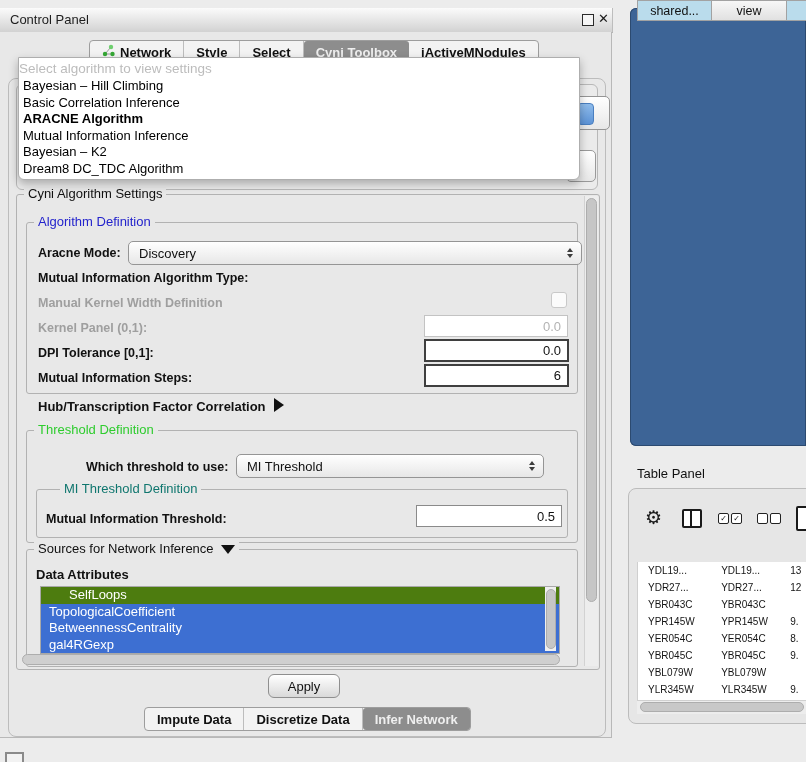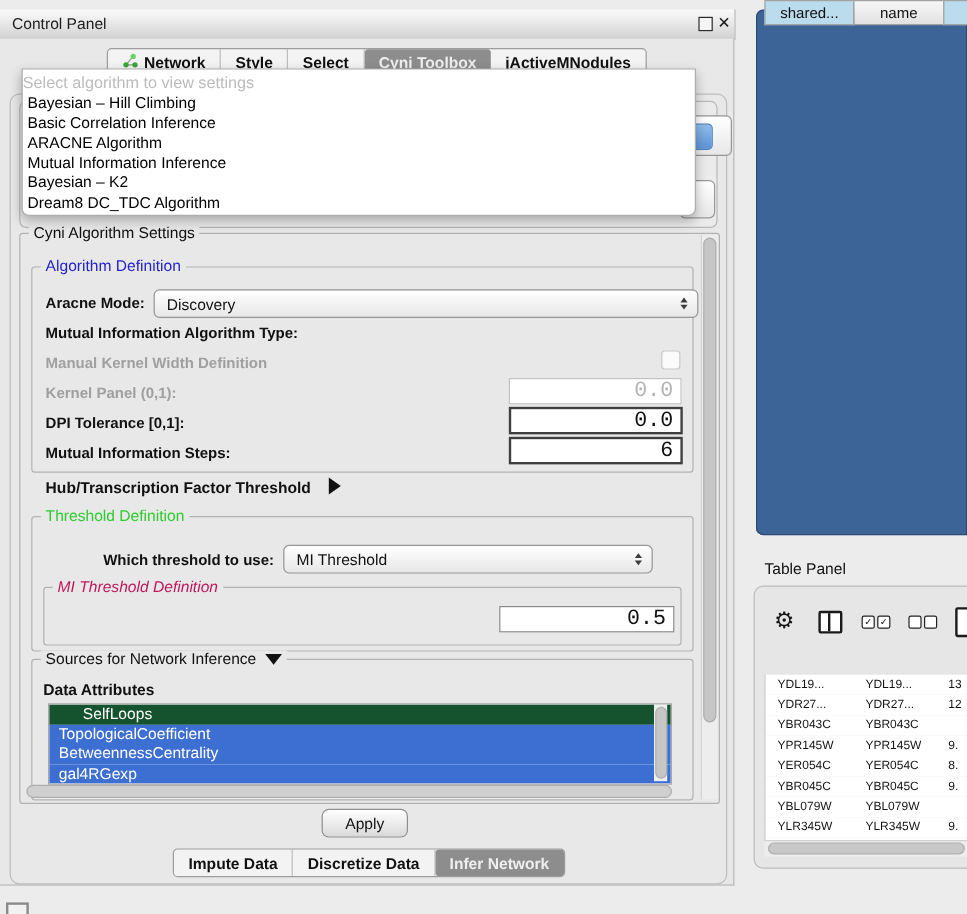--- a/index.html
+++ b/index.html
@@ -23,32 +23,32 @@
   .gtitle{position:absolute;background:#e8e8e8;padding:0 4px;font-size:13px;
     white-space:nowrap;line-height:14px;}
   .lbl{position:absolute;font-size:12.5px;font-weight:bold;color:#111;white-space:nowrap;}
   .lbl.dis{color:#9f9f9f;}
   .combo{position:absolute;background:linear-gradient(#ffffff,#e7e7e7);
     border:1px solid #959595;border-radius:5px;display:flex;align-items:center;
     justify-content:space-between;font-size:13px;color:#111;padding:0 4px 0 10px;}
   .stepper{display:flex;flex-direction:column;align-items:center;gap:2px;width:14px;}
   .tri-up{width:0;height:0;border-left:3.5px solid transparent;border-right:3.5px solid transparent;border-bottom:4.5px solid #3c3c3c;}
   .tri-dn{width:0;height:0;border-left:3.5px solid transparent;border-right:3.5px solid transparent;border-top:4.5px solid #3c3c3c;}
-  .field{position:absolute;background:#fff;font-size:18px;color:#111;
-    display:flex;align-items:center;justify-content:flex-end;padding:0 6px;font-family:Liberation Mono, monospace;}
+  .field{position:absolute;background:#fff;font-size:13px;color:#111;
+    display:flex;align-items:center;justify-content:flex-end;padding:0 6px;}
   .field.strong{border:2px solid #3f3f3f;}
   .field.norm{border:1px solid #8a8a8a;}
   .field.dis{border:1px solid #c3c3c3;color:#b3b3b3;}
   .vthumb,.hthumb{position:absolute;background:#c6c6c6;border:1px solid #adadad;border-radius:6px;}
   #dropdown{left:18px;top:57px;width:560px;height:121px;background:#fff;
     border:1px solid #aeaeae;border-radius:0 0 6px 6px;
     box-shadow:0 4px 10px rgba(0,0,0,.28);z-index:30;}
   #dd-placeholder{color:#bcbcbc;font-size:13.5px;padding-top:3px;height:17px;}
   .dd-item{font-size:13px;color:#000;padding-left:4px;height:16.5px;line-height:16.5px;white-space:nowrap;}
-  .dd-item.sel{font-weight:normal;}
+  .dd-item.sel{font-weight:bold;}
   .listitem{height:16.5px;line-height:16.5px;font-size:13px;padding-left:8px;
     color:#fff;background:#3d6fd2;white-space:nowrap;}
   .btn{position:absolute;background:linear-gradient(#ffffff,#d9d9d9);
     border:1px solid #8f8f8f;border-radius:6px;font-size:13px;color:#111;
     display:flex;align-items:center;justify-content:center;}
   
   #net-frame{left:630px;top:8px;width:176px;height:438px;background:#3d6496;
     border-radius:6px 0 0 6px;box-shadow:inset 0 0 0 1px #2c4a70;}
   
   #tp-title{left:637px;top:466px;font-size:13px;color:#111;}
@@ -143,47 +143,48 @@
 
   <div class="lbl dis" style="left:38px;top:321px;">Kernel Panel (0,1):</div>
   <div class="field dis" style="left:424px;top:315px;width:130px;height:20px;">0.0</div>
 
   <div class="lbl" style="left:38px;top:346px;">DPI Tolerance [0,1]:</div>
   <div class="field strong" style="left:424px;top:339px;width:129px;height:19px;">0.0</div>
 
   <div class="lbl" style="left:38px;top:371px;">Mutual Information Steps:</div>
   <div class="field strong" style="left:424px;top:364px;width:129px;height:19px;">6</div>
 
-  <div class="lbl" style="left:38px;top:399px;font-size:13px;">Hub/Transcription Factor Threshold</div>
+  <div class="lbl" style="left:38px;top:399px;font-size:13px;">Hub/Transcription Factor Correlation</div>
   <div class="abs" style="left:274px;top:398px;width:0;height:0;border-top:7px solid transparent;border-bottom:7px solid transparent;border-left:10px solid #111;"></div>
 
   <div class="group" style="left:26px;top:430px;width:550px;height:111px;"></div>
   <div class="gtitle abs" style="left:34px;top:423px;color:#2ecc2e;">Threshold Definition</div>
 
   <div class="lbl" style="left:86px;top:460px;">Which threshold to use:</div>
   <div class="combo" style="left:236px;top:454px;width:292px;height:22px;">
     <span>MI Threshold</span>
     <span class="stepper">
         <i class="tri-up"></i>
         <i class="tri-dn"></i>
       </span>
   </div>
 
   <div class="group" style="left:36px;top:489px;width:530px;height:47px;"></div>
-  <div class="gtitle abs" style="left:44px;top:482px;color:#be185d;font-style:italic;">MI Threshold Definition</div>
+  <div class="gtitle abs" style="left:60px;top:482px;color:#0f766e;">MI Threshold Definition</div>
+  <div class="lbl" style="left:46px;top:512px;">Mutual Information Threshold:</div>
   <div class="field norm" style="left:416px;top:505px;width:132px;height:20px;">0.5</div>
 
   <div class="group" style="left:26px;top:549px;width:550px;height:116px;"></div>
   <div class="gtitle abs" style="left:34px;top:542px;color:#111;">
     <span>Sources for Network Inference</span>
     <span style="display:inline-block;width:0;height:0;border-left:7px solid transparent;border-right:7px solid transparent;border-top:9px solid #111;vertical-align:-1px;margin-left:4px;"></span>
   </div>
   <div class="lbl" style="left:36px;top:567px;font-size:13px;">Data Attributes</div>
   <div class="abs" id="attr-list" style="left:40px;top:586px;width:518px;height:66px;background:#fff;border:1px solid #a8a8a8;overflow:hidden;">
-      <div class="listitem" style="background: #14532d; padding-left: 28px;">SelfLoops</div>
+      <div class="listitem" style="background: #4d7c0f; padding-left: 28px;">SelfLoops</div>
       <div class="listitem" style="background: rgb(61, 111, 210);">TopologicalCoefficient</div>
       <div class="listitem" style="background: rgb(61, 111, 210);">BetweennessCentrality</div>
       <div class="listitem" style="background: rgb(61, 111, 210);">gal4RGexp</div>
     </div>
   <div class="abs" style="left:545px;top:587px;width:11px;height:64px;background:#efefef;"></div>
   <div class="vthumb" style="left:546px;top:589px;width:8px;height:58px;"></div>
 
   <div class="hthumb" style="left:22px;top:654px;width:536px;height:9px;background:#cfcfcf;"></div>
 
   <div class="btn" style="left:268px;top:674px;width:70px;height:22px;">Apply</div>
@@ -207,21 +208,21 @@
   <div class="abs" style="left:682px;top:509px;width:16px;height:15px;border:2px solid #1a1a1a;border-radius:2px;background:#fff;">
     <div style="position:absolute;left:6px;top:0;width:2px;height:100%;background:#1a1a1a;"></div>
   </div>
   <div class="minibox" style="left:718px;top:513px;">✓</div>
   <div class="minibox" style="left:731px;top:513px;">✓</div>
   <div class="minibox" style="left:757px;top:513px;"></div>
   <div class="minibox" style="left:770px;top:513px;"></div>
   <div class="abs" style="left:796px;top:506px;width:14px;height:21px;border:2px solid #1a1a1a;border-radius:2px;background:#fff;"></div>
 
   <div class="thead-cell" style="left:637px;width:75px;background:#badcec;">shared...</div>
-  <div class="thead-cell" style="left:711px;width:76px;background:linear-gradient(#f7f7f7,#e1e1e1);">name</div>
+  <div class="thead-cell" style="left:711px;width:76px;background:linear-gradient(#f7f7f7,#e1e1e1);">view</div>
   <div class="thead-cell" style="left:786px;width:22px;background:#badcec;"></div>
   <div class="abs" id="table-rows" style="left:637px;top:562px;width:171px;height:139px;overflow:hidden;border-left:1px solid #cfcfcf;">
       <div class="trow">
         <div class="tcell" style="width: 74px; padding-left: 10px;">YDL19...</div>
         <div class="tcell" style="width: 75px; padding-left: 10px;">YDL19...</div>
         <div class="tcell" style="width: 22px; padding-left: 5px;">13</div>
       </div>
       <div class="trow">
         <div class="tcell" style="width: 74px; padding-left: 10px;">YDR27...</div>
         <div class="tcell" style="width: 75px; padding-left: 10px;">YDR27...</div>

